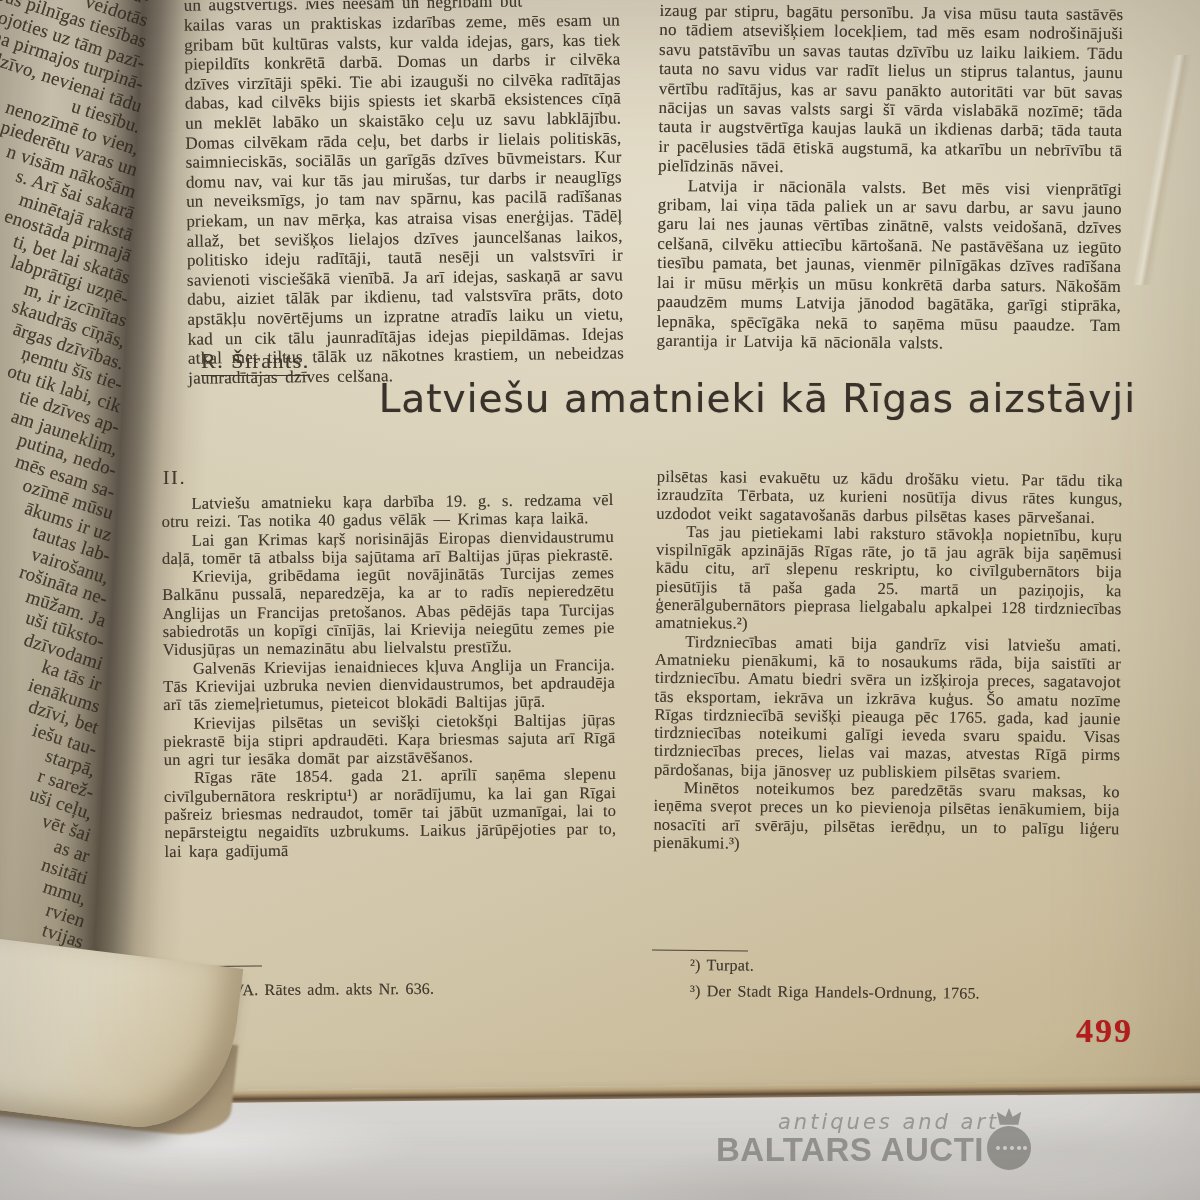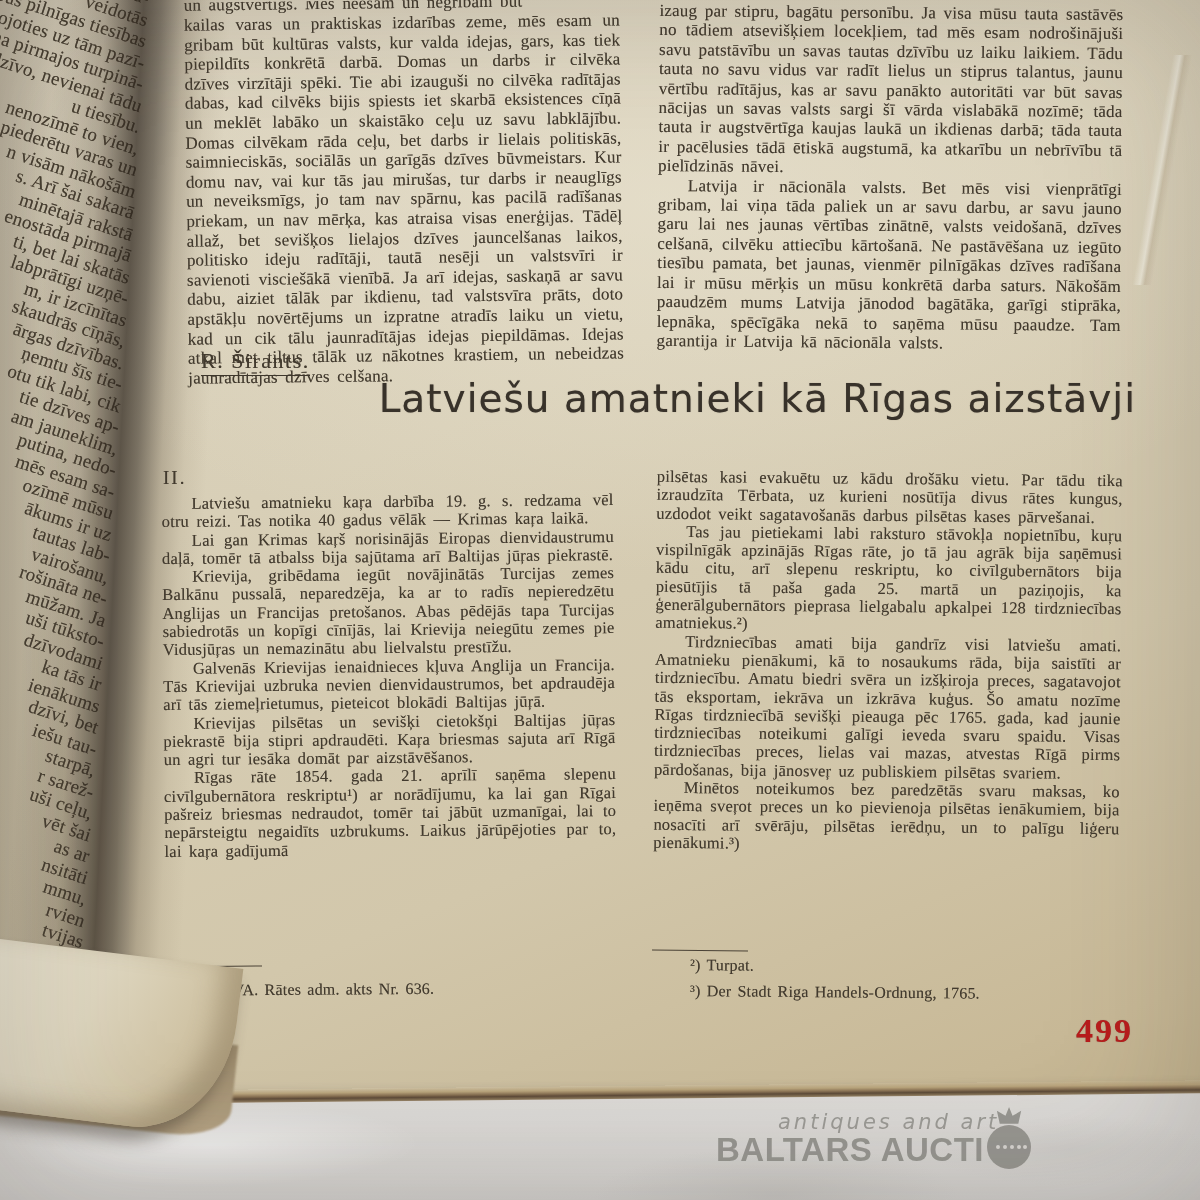--- a/index.html
+++ b/index.html
@@ -106,21 +106,21 @@
     box-shadow:-6px 14px 16px rgba(60,50,40,.45), inset -20px -10px 24px rgba(122,102,72,.38);
   }
   
   .watermark{position:absolute;left:0;top:0;width:1200px;height:1200px;z-index:9;pointer-events:none;}
   .wm-tagline{
     position:absolute;left:778px;top:1110px;
     font-family:"DejaVu Sans", sans-serif;font-style:italic;font-size:21px;
     letter-spacing:3px;color:#95948f;opacity:.9;
   }
   .wm-brand{
-    position:absolute;left:716px;top:1130px;display:flex;align-items:center;
+    position:absolute;left:716px;top:1130px;display:flex;align-items:flex-end;
     font-family:"Liberation Sans", sans-serif;font-weight:bold;font-size:33px;
     letter-spacing:.5px;color:#92918c;opacity:.92;line-height:40px;
   }
   .wm-logo{display:inline-block;width:46px;margin:-24px 2px 0 2px;position:relative;}
   .wm-crown{display:block;width:32px;height:21px;margin:0 auto;background:#92918c;
     clip-path:polygon(50% 0%, 61% 42%, 88% 18%, 79% 80%, 21% 80%, 12% 18%, 39% 42%);}
   .wm-head{display:block;width:44px;height:44px;border-radius:50%;background:#92918c;margin:-3px auto 0 auto;position:relative;}
   .wm-dot{position:absolute;left:9px;top:20px;width:4px;height:4px;border-radius:50%;
     background:#d8d6d2;box-shadow:7px 0 0 #d8d6d2,14px 0 0 #d8d6d2,21px 0 0 #d8d6d2,27px 0 0 #d8d6d2;}
   

